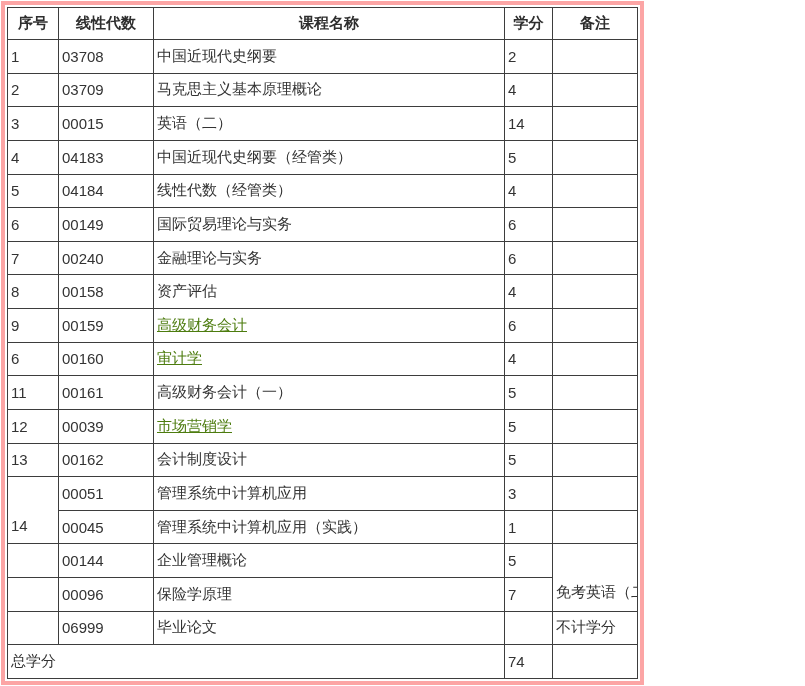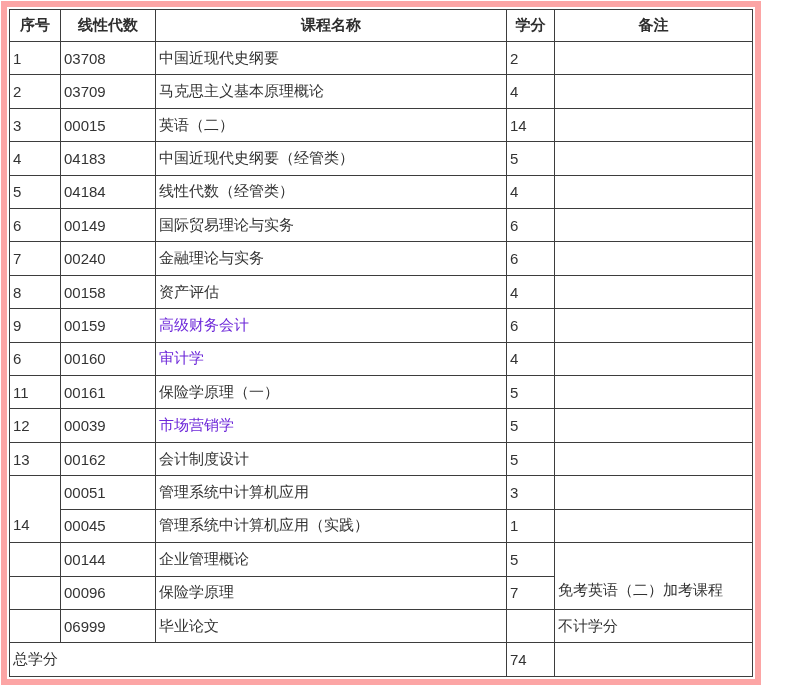--- a/index.html
+++ b/index.html
@@ -3,24 +3,24 @@
 <meta charset="utf-8">
 <style>
   html, body {
     margin: 0;
     padding: 0;
     background: #ffffff;
     width: 805px;
   }
   .table-wrap {
     box-sizing: border-box;
-    width: 760px;
+    width: 643px;
     height: 684px;
     margin: 1px;
-    border: 6px solid #fca5a5;
+    border: 4px solid #fca5a5;
     padding: 2px;
     background: #ffffff;
   }
   table.course-table {
     width: 100%;
     height: 100%;
     border-collapse: collapse;
     table-layout: fixed;
     font-family: "Liberation Sans", sans-serif;
     font-size: 15px;
@@ -44,22 +44,23 @@
   col.c-no     { width: 51px; }
   col.c-code   { width: 95px; }
   col.c-name   { width: 351px; }
   col.c-credit { width: 48px; }
   col.c-remark { width: auto; }
   td.va-bottom {
     vertical-align: bottom;
     padding-bottom: 9px;
   }
   .course-link {
-    color: #6d28d9;
+    color: #4d7c0f;
     cursor: pointer;
+    text-decoration: underline;
   }
 </style>
 </head>
 <body>
 
 <div class="table-wrap">
   <table class="course-table">
     <colgroup>
       <col class="c-no">
         <col class="c-code">
@@ -147,21 +148,21 @@
         <td>00160</td>
         <td>
           <span class="course-link">审计学</span>
         </td>
         <td>4</td>
         <td></td>
       </tr>
       <tr>
         <td>11</td>
         <td>00161</td>
-        <td>保险学原理（一）</td>
+        <td>高级财务会计（一）</td>
         <td>5</td>
         <td></td>
       </tr>
       <tr>
         <td>12</td>
         <td>00039</td>
         <td>
           <span class="course-link">市场营销学</span>
         </td>
         <td>5</td>

